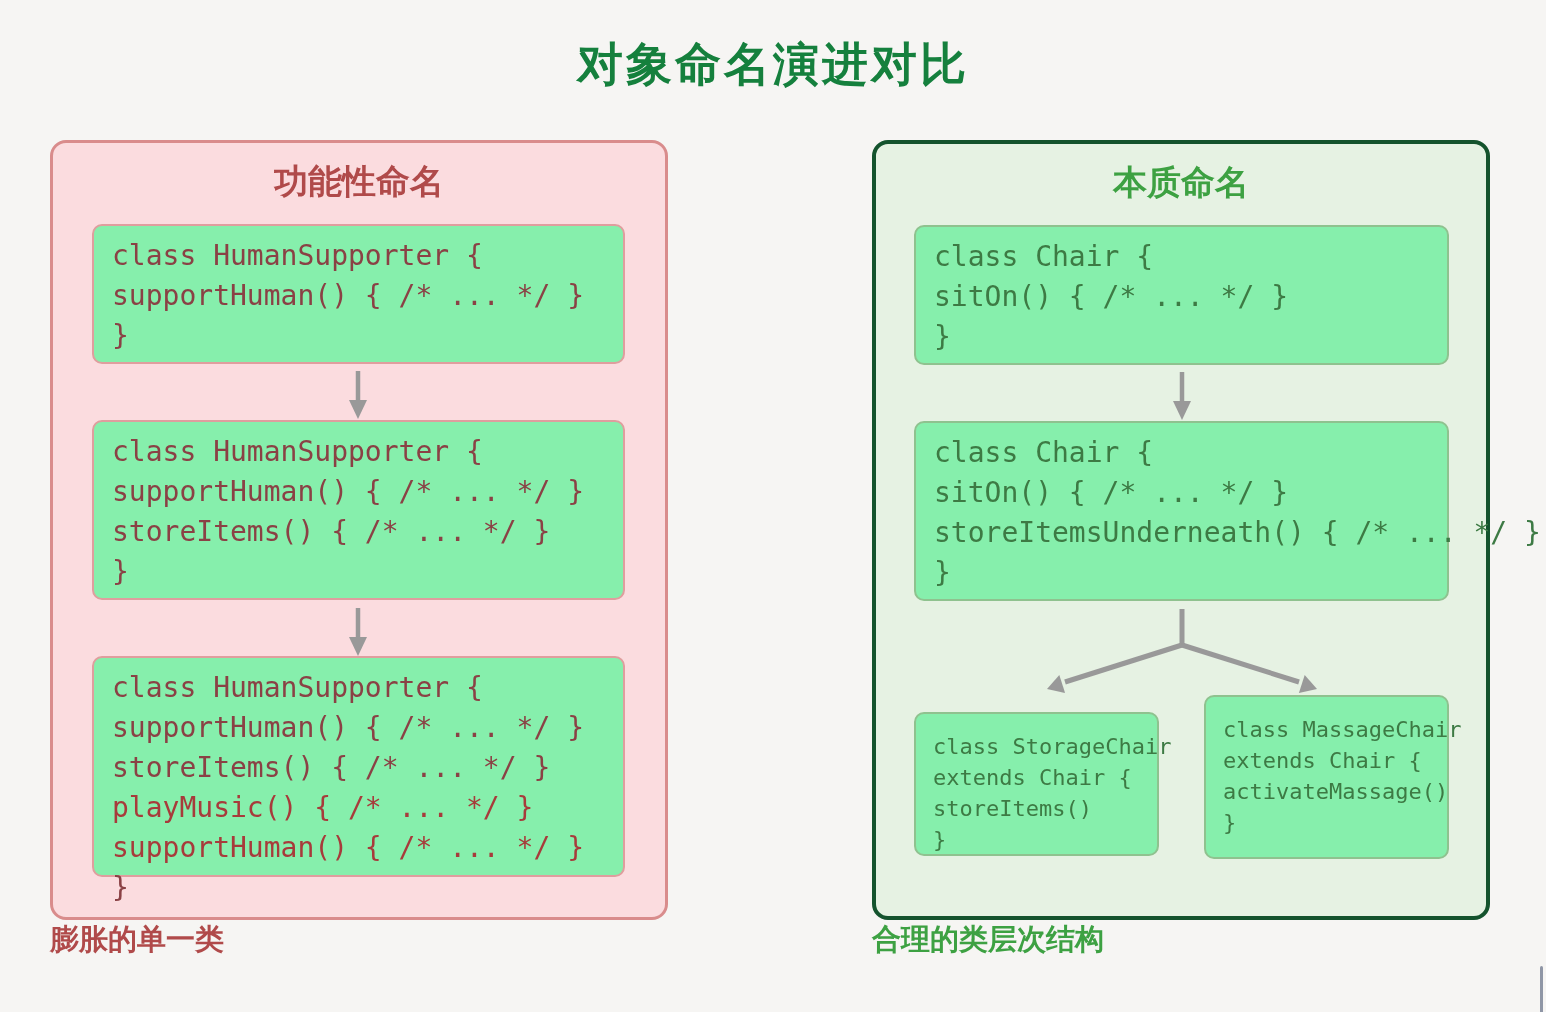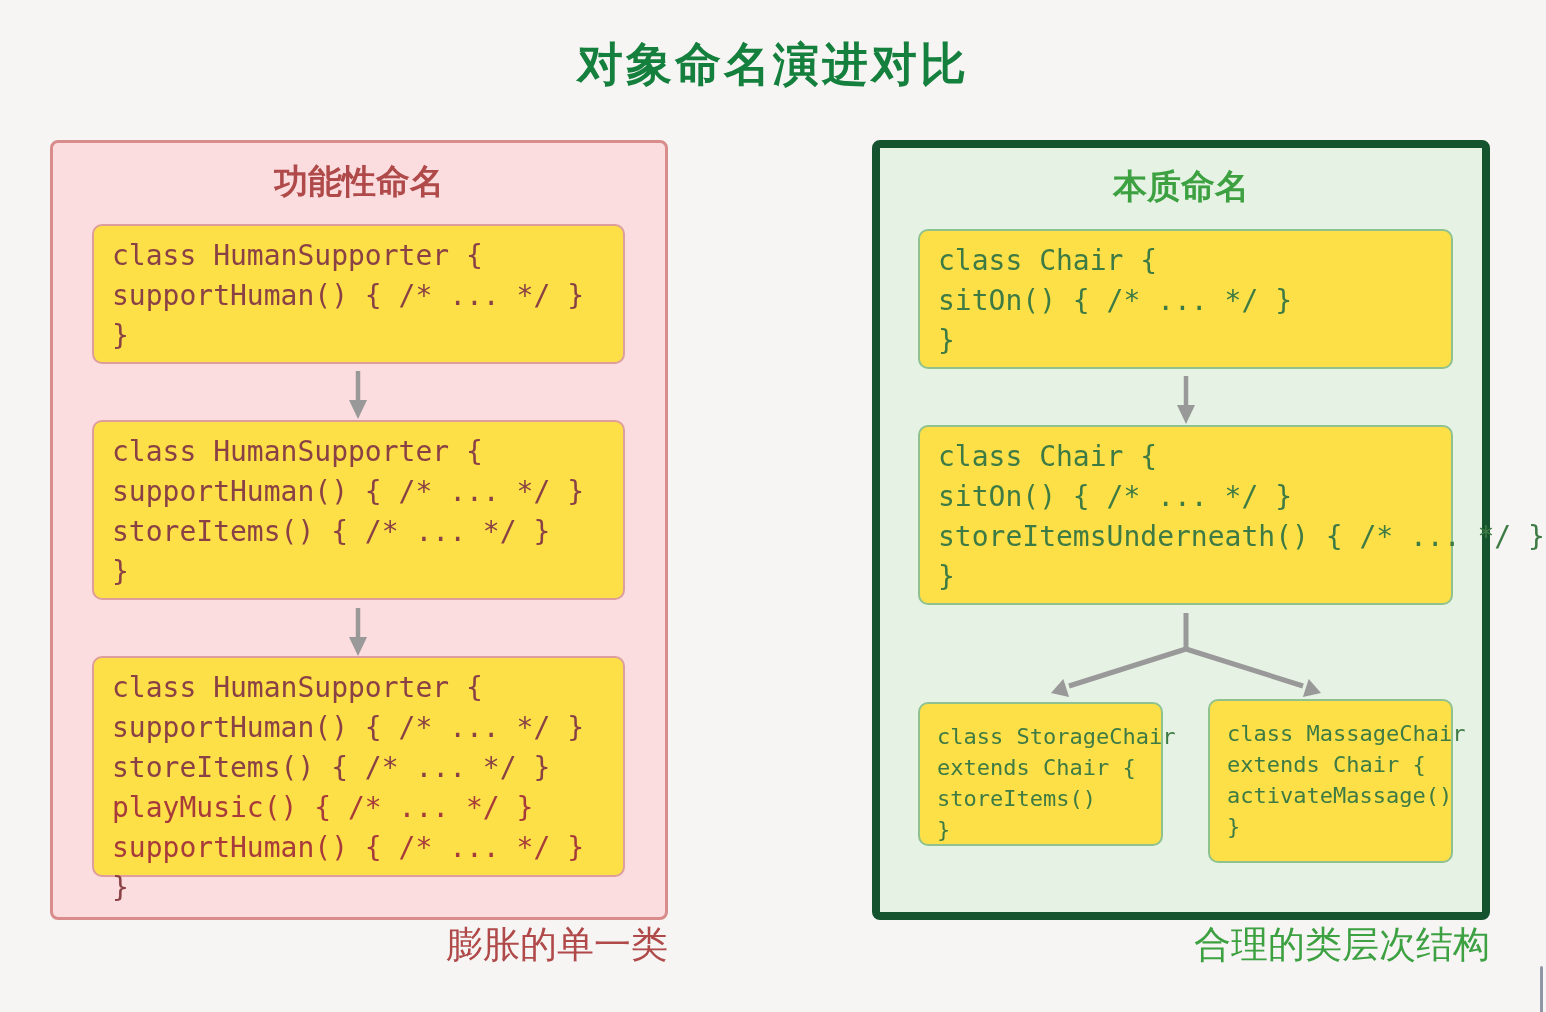--- a/index.html
+++ b/index.html
@@ -8,45 +8,45 @@
     background:#f6f5f3;
     font-family:"Liberation Sans", sans-serif;
   }
   .title {
     position:absolute; top:34px; left:0; width:100%;
     text-align:center; font-size:46px; font-weight:800;
     color:#15803d; letter-spacing:3px;
   }
   .panel {
     position:absolute; top:140px; width:618px; height:780px;
-    border-radius:8px; box-sizing:border-box;
+    border-radius:16px; box-sizing:border-box;
   }
   .panel.left  { left:50px;  background:#fbdcdf; border:3px solid #d98c8c; }
-  .panel.right { left:872px; background:#e6f2e3; border:8px solid #14532d; }
+  .panel.right { left:872px; background:#e6f2e3; border:4px solid #14532d; }
   .panel-header {
     position:absolute; top:16px; left:0; width:100%;
     text-align:center; font-size:34px; font-weight:bold;
   }
   .panel.left  .panel-header { color:#b04a4a; }
   .panel.right .panel-header { color:#3da142; }
   .code-box {
-    position:absolute; background:#fde047; border-radius:10px;
+    position:absolute; background:#86efac; border-radius:10px;
     box-sizing:border-box; white-space:pre; overflow:visible;
     font-family:"DejaVu Sans Mono","Liberation Mono",monospace;
     font-size:28px; line-height:40px; padding:10px 0 0 18px;
   }
   .panel.left  .code-box { border:2px solid #df9e9e; color:#8a4145; }
   .panel.right .code-box { border:2px solid #8fc28f; color:#3d7a44; }
   .code-box.small { font-size:22px; line-height:31px; padding:17px 0 0 17px; }
   .code-line { white-space:pre; }
   .panel.left .code-line.hl { color:#a73b3b; }
   .arrow { position:absolute; }
   .caption {
-    position:absolute; top:920px; width:618px; text-align:right;
-    font-size:37px; font-weight:normal;
+    position:absolute; top:920px; width:618px; text-align:left;
+    font-size:29px; font-weight:bold;
   }
   .caption.left  { left:50px;  color:#b04a4a; }
   .caption.right { left:872px; color:#3da142; }
   .edge-artifact {
     position:absolute; left:1540px; top:966px; width:3px; height:46px;
     background:#8f96a6; border-radius:3px 3px 0 0;
   }
 </style>
 </head>
 <body>
@@ -88,20 +88,20 @@
   <div class="code-box" style="left:38px; top:277px; width:535px; height:180px;"><div class="code-line">class Chair {</div><div class="code-line">sitOn() { /* ... */ }</div><div class="code-line">storeItemsUnderneath() { /* ... */ }</div><div class="code-line">}</div></div>
 
   <svg class="arrow" style="left:145px; top:463px;" width="320" height="94" viewBox="0 0 320 94">
     <line x1="161" y1="2" x2="161" y2="38" stroke="#999999" stroke-width="5"></line>
     <line x1="161" y1="38" x2="44" y2="75" stroke="#999999" stroke-width="5"></line>
     <line x1="161" y1="38" x2="278" y2="75" stroke="#999999" stroke-width="5"></line>
     <polygon points="26,82 38.3,68 44.1,86" fill="#999999"></polygon>
     <polygon points="296,82 277.9,86.1 283.7,68" fill="#999999"></polygon>
   </svg>
 
-  <div class="code-box small" style="left:38px; top:554px; width:245px; height:144px;"><div class="code-line">class StorageChair</div><div class="code-line">extends Chair {</div><div class="code-line">storeItems()</div><div class="code-line">}</div></div>
+  <div class="code-box small" style="left:38px; top:568px; width:245px; height:144px;"><div class="code-line">class StorageChair</div><div class="code-line">extends Chair {</div><div class="code-line">storeItems()</div><div class="code-line">}</div></div>
 
   <div class="code-box small" style="left:328px; top:551px; width:245px; height:164px;"><div class="code-line">class MassageChair</div><div class="code-line">extends Chair {</div><div class="code-line">activateMassage()</div><div class="code-line">}</div></div>
 </div>
 
 <div class="caption right">合理的类层次结构</div>
 
 <div class="edge-artifact"></div>
 
 </body></html>

